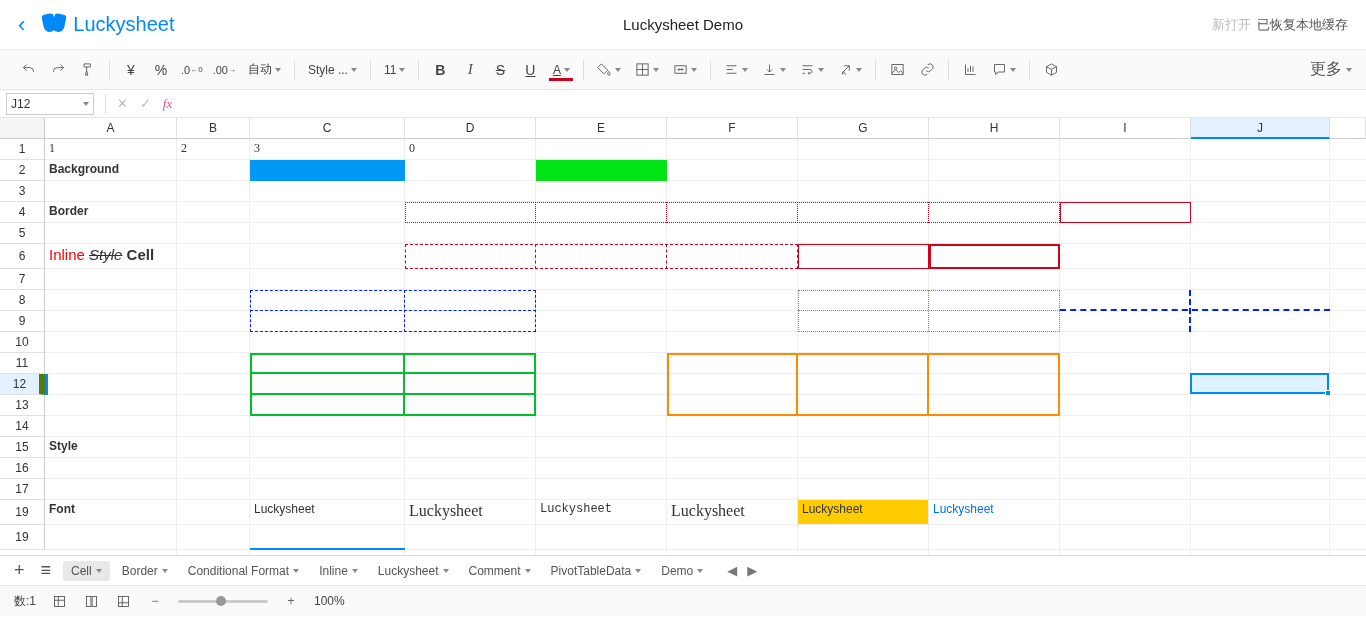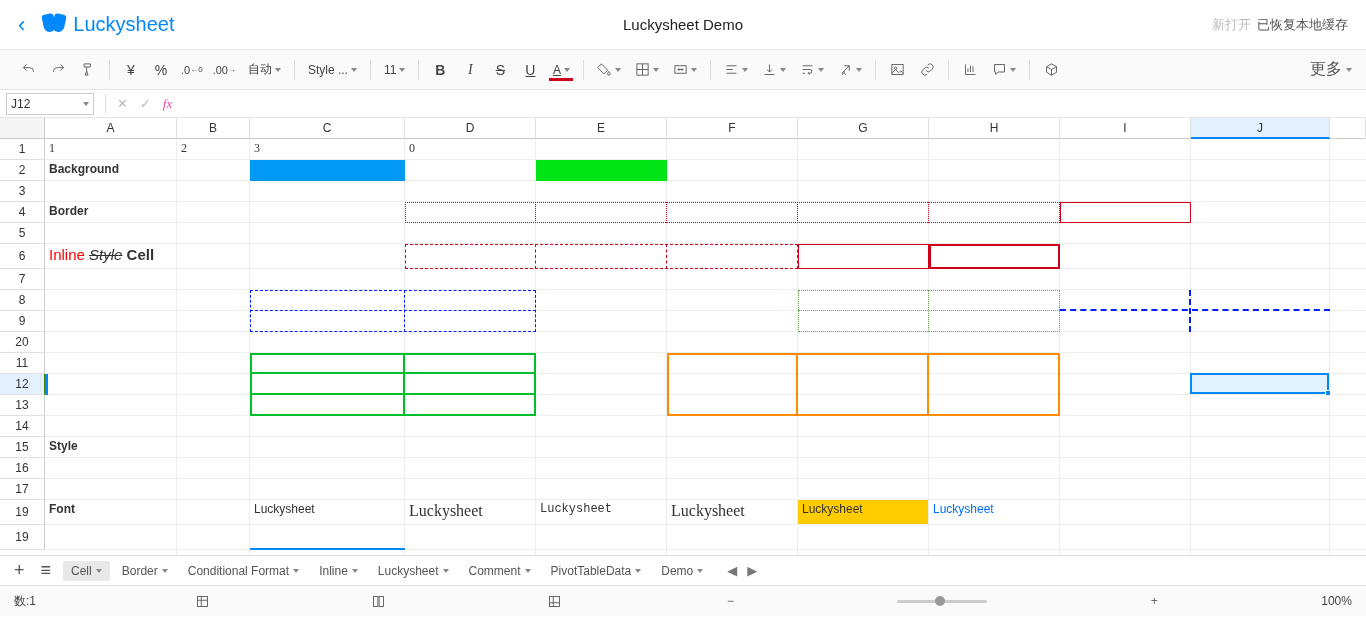--- a/index.html
+++ b/index.html
@@ -30,32 +30,32 @@
 .fx-ctrl{color:#bbb;padding:0 6px}
 .fx-lbl{font-style:italic;font-family:"Times New Roman",serif;color:#ec4899;padding:0 6px}
 .fx-input{flex:1;height:22px;border:none;padding:0 6px;font-size:12px}
 .grid-wrap{position:relative;height:437px;overflow:hidden}
 .corner{position:absolute;left:0;top:0;width:45px;height:21px;background:#f5f5f5;border-right:1px solid #ccc;border-bottom:1px solid #ccc}
 .col-h{position:absolute;left:45px;top:0;right:0;height:21px;display:flex;background:#fff}
 .col-h div{border-right:1px solid #e0e0e0;border-bottom:1px solid #ccc;text-align:center;font-size:12px;line-height:21px;color:#333;background:#fff}
 .col-h .sel{background:#e3f0ff;border-bottom:2px solid #0188fb}
 .row-h{position:absolute;left:0;top:21px;width:45px;background:#fff}
 .row-h div{height:21px;border-bottom:1px solid #e0e0e0;border-right:1px solid #ccc;text-align:center;font-size:12px;line-height:21px;color:#333}
-.row-h .sel{background:#e3f0ff;border-right:1px solid #4d7c0f}
+.row-h .sel{background:#e3f0ff;border-right:6px solid #4d7c0f}
 .cells{position:absolute;left:45px;top:21px;right:0;bottom:0}
 .cell{position:absolute;border-right:1px solid #eee;border-bottom:1px solid #eee;font-size:12px;padding:2px 4px;font-family:"Times New Roman",serif;overflow:hidden;white-space:nowrap}
 .sel-cell{position:absolute;border:2px solid #0188fb;background:rgba(1,136,251,.12);pointer-events:none}
 .sel-handle{position:absolute;width:6px;height:6px;background:#0188fb;border:1px solid #fff;right:-4px;bottom:-4px}
 .overlay{position:absolute;pointer-events:none}
 .sheets{height:30px;border-top:1px solid #ddd;display:flex;align-items:center;padding:0 10px;gap:8px;background:#fff}
 .sheet-add{font-size:18px;color:#555;cursor:pointer;padding:0 4px}
 .sheet-tab{display:flex;align-items:center;gap:4px;padding:3px 8px;font-size:12px;color:#555;cursor:pointer;border-radius:2px}
 .sheet-tab.active{background:#e8e8e8}
 .sheet-nav{display:flex;gap:10px;color:#777;padding:0 8px}
-.statusbar{height:31px;border-top:1px solid #e5e5e5;background:#fafafa;display:flex;align-items:center;justify-content:space-between;padding:0 14px;gap:14px;font-size:12px;color:#444}
+.statusbar{height:31px;border-top:1px solid #e5e5e5;background:#fafafa;display:flex;align-items:center;justify-content:flex-start;padding:0 14px;gap:14px;font-size:12px;color:#444}
 .sb-ico{width:18px;height:18px;display:flex;align-items:center;justify-content:center;color:#666;cursor:pointer}
 .zoom-slider{width:90px;height:3px;background:#ccc;position:relative;border-radius:2px}
 .zoom-slider::after{content:"";position:absolute;left:38px;top:-4px;width:10px;height:10px;background:#999;border-radius:50%}
 .icon-svg{width:15px;height:15px;stroke:#555;stroke-width:1.4;fill:none}
 </style>
 </head>
 <body>
 
 <div class="header">
   <div class="back">‹</div>
@@ -235,21 +235,21 @@
   <div class="row-h" id="rowh">
       <div style="height: 21px; line-height: 21px;">1</div>
       <div style="height: 21px; line-height: 21px;">2</div>
       <div style="height: 21px; line-height: 21px;">3</div>
       <div style="height: 21px; line-height: 21px;">4</div>
       <div style="height: 21px; line-height: 21px;">5</div>
       <div style="height: 25px; line-height: 25px;">6</div>
       <div style="height: 21px; line-height: 21px;">7</div>
       <div style="height: 21px; line-height: 21px;">8</div>
       <div style="height: 21px; line-height: 21px;">9</div>
-      <div style="height: 21px; line-height: 21px;">20</div>
+      <div style="height: 21px; line-height: 21px;">10</div>
       <div style="height: 21px; line-height: 21px;">11</div>
       <div class="sel" style="height: 21px; line-height: 21px;">12</div>
       <div style="height: 21px; line-height: 21px;">13</div>
       <div style="height: 21px; line-height: 21px;">14</div>
       <div style="height: 21px; line-height: 21px;">15</div>
       <div style="height: 21px; line-height: 21px;">16</div>
       <div style="height: 21px; line-height: 21px;">17</div>
       <div style="height: 25px; line-height: 25px;">19</div>
       <div style="height: 25px; line-height: 25px;">19</div>
     </div>

